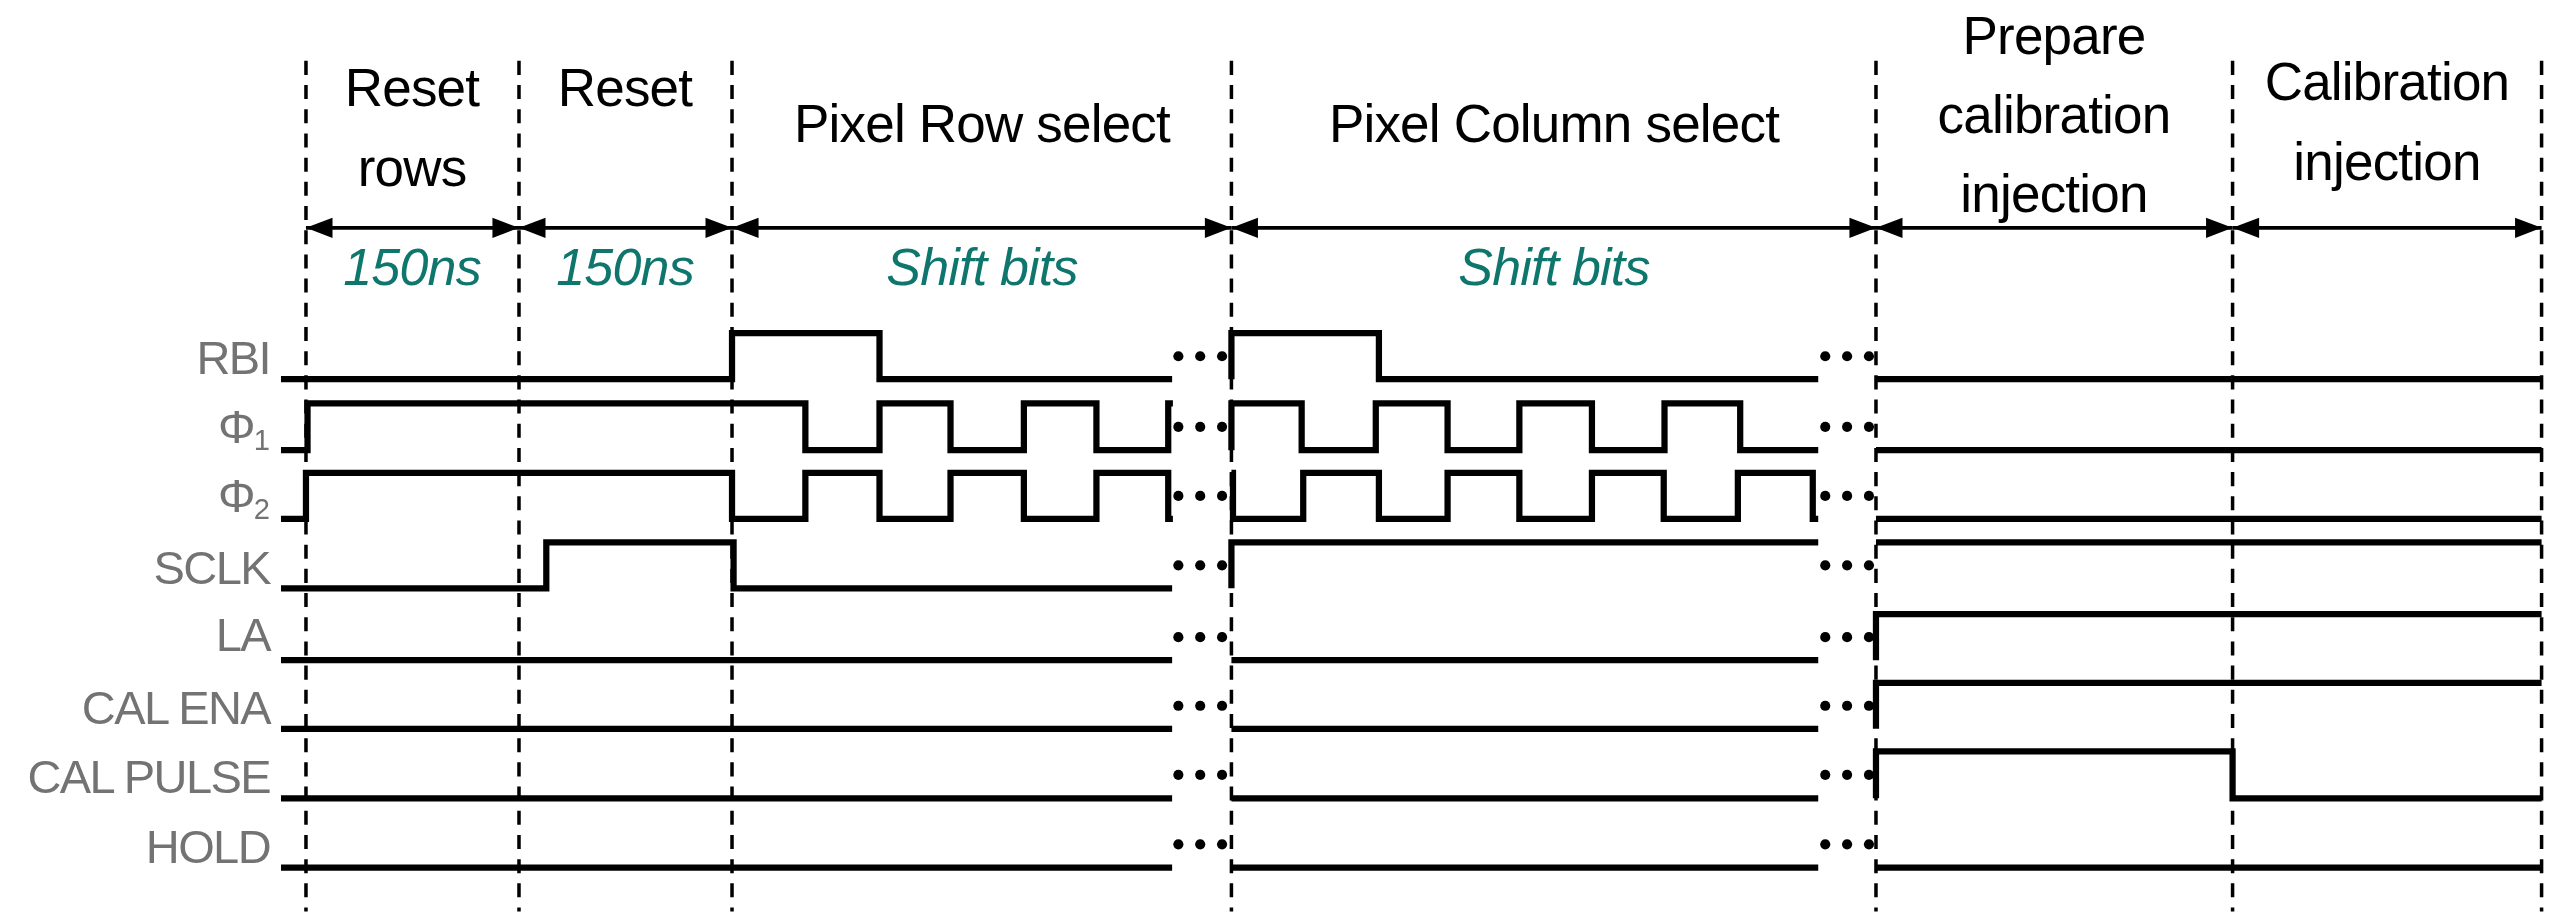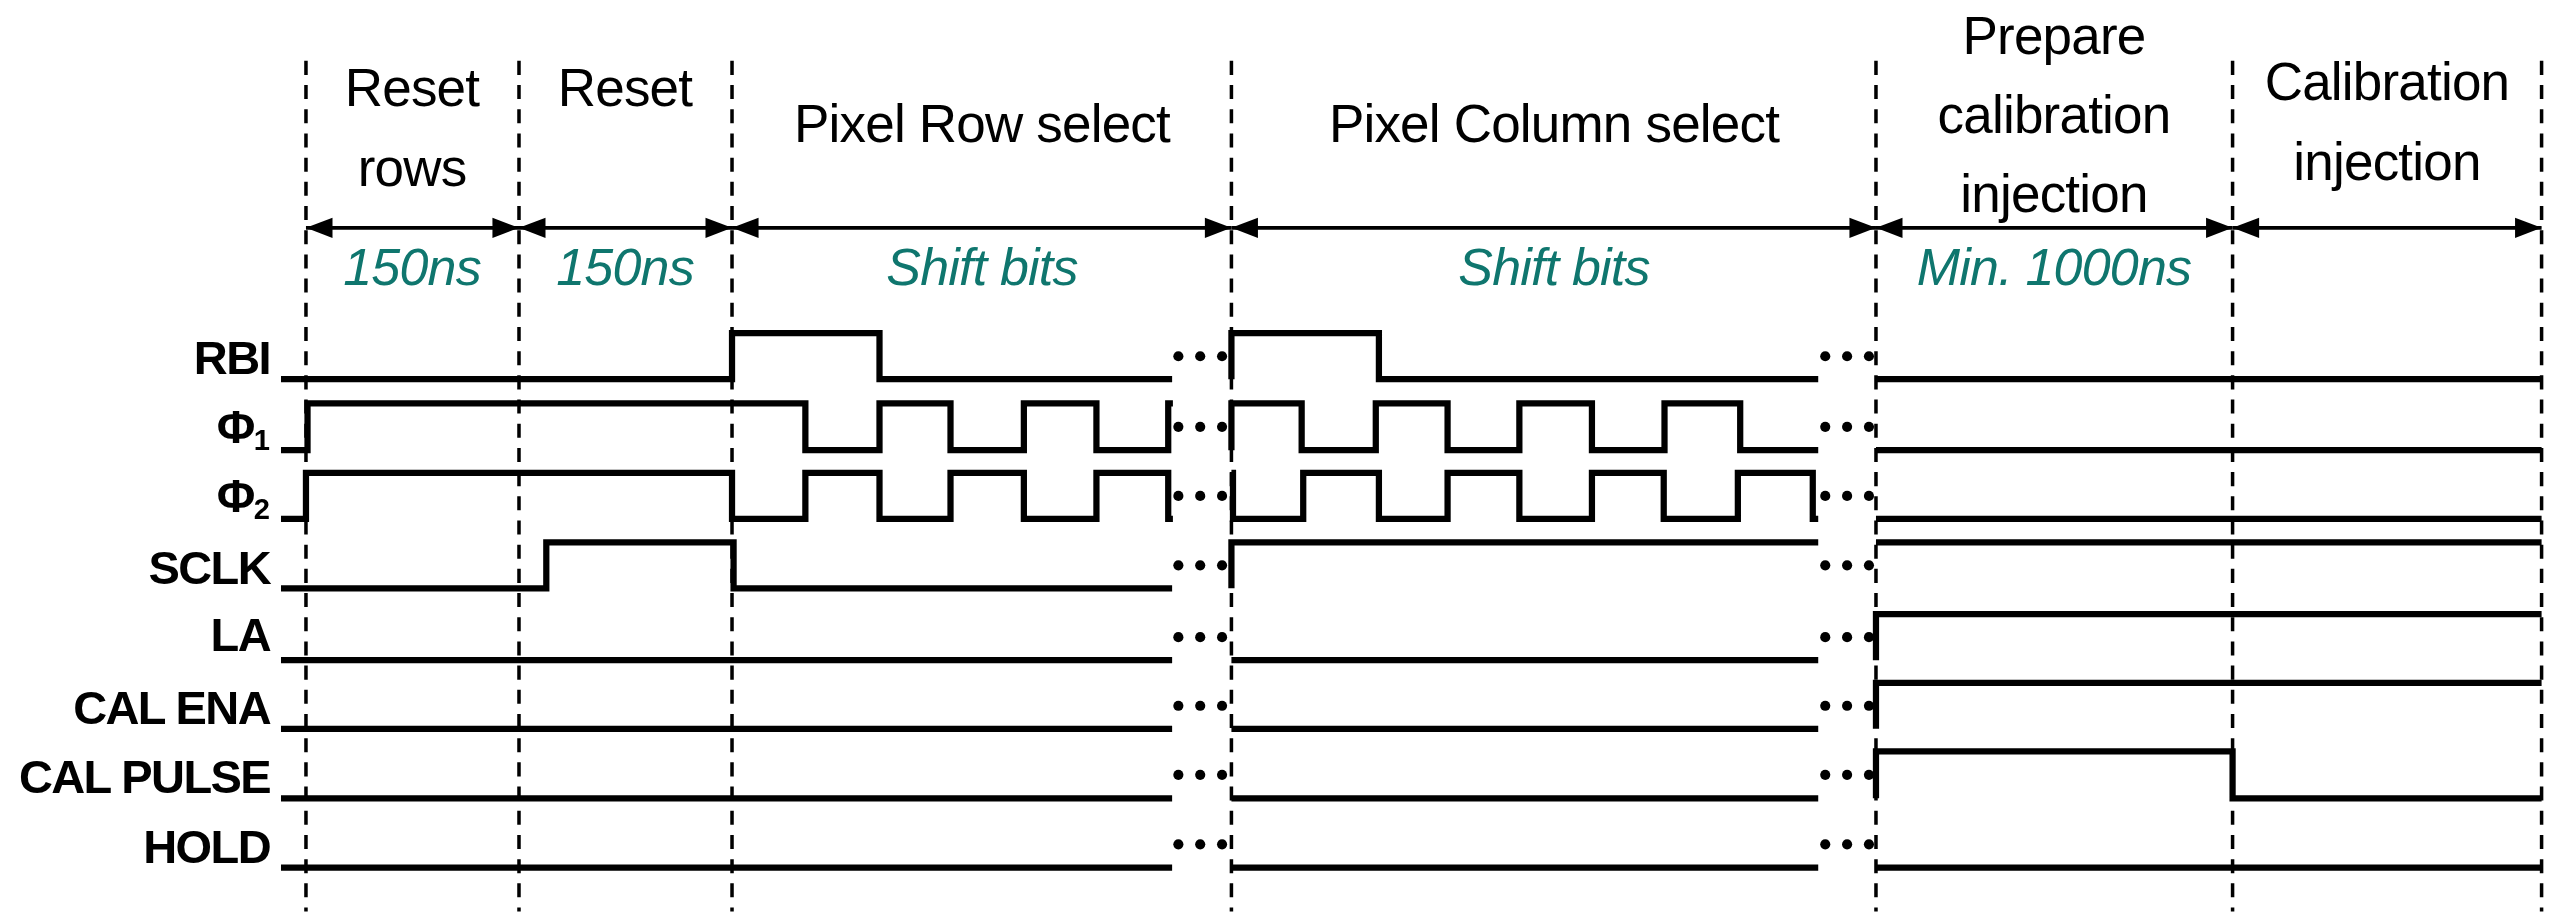--- a/index.html
+++ b/index.html
@@ -16,21 +16,21 @@
   .phase-label{
     position:absolute;transform:translate(-50%,-50%);
     font-size:53px;color:#000;white-space:nowrap;letter-spacing:-0.8px;
   }
   .duration-label{
     position:absolute;transform:translate(-50%,-50%);
     font-size:52px;font-style:italic;color:#0f766e;white-space:nowrap;letter-spacing:-0.8px;
   }
   .signal-label{
     position:absolute;transform:translateY(-50%);
-    font-size:47px;font-weight:bold;color:#000000;white-space:nowrap;letter-spacing:-1.6px;
+    font-size:47px;font-weight:normal;color:#737373;white-space:nowrap;letter-spacing:-1.6px;
     text-align:right;
   }
   .signal-label sub{font-size:0.62em;vertical-align:-0.25em;letter-spacing:0;}
 </style>
 </head>
 <body>
 
 <div class="stage">
   <svg id="wave-svg" xmlns="http://www.w3.org/2000/svg" viewBox="0 0 3301 1179">
       <line x1="392" y1="78" x2="392" y2="1168" stroke="#000000" stroke-width="4.5" stroke-dasharray="18 13"></line>
@@ -121,21 +121,20 @@
       <div class="duration-label" style="left: 412px; top: 267px;">150ns</div>
       <div class="phase-label" style="left: 625px; top: 87px;">Reset</div>
       <div class="duration-label" style="left: 625px; top: 267px;">150ns</div>
       <div class="phase-label" style="left: 982px; top: 123px;">Pixel Row select</div>
       <div class="duration-label" style="left: 982px; top: 267px;">Shift bits</div>
       <div class="phase-label" style="left: 1554px; top: 123px;">Pixel Column select</div>
       <div class="duration-label" style="left: 1554px; top: 267px;">Shift bits</div>
       <div class="phase-label" style="left: 2054px; top: 35px;">Prepare</div>
       <div class="phase-label" style="left: 2054px; top: 114px;">calibration</div>
       <div class="phase-label" style="left: 2054px; top: 193px;">injection</div>
-      <div class="duration-label" style="left: 2054px; top: 267px;">Min. 1000ns</div>
       <div class="phase-label" style="left: 2387px; top: 81px;">Calibration</div>
       <div class="phase-label" style="left: 2387px; top: 161px;">injection</div>
       <div class="signal-label" style="right: 2306px; top: 357px;">RBI</div>
       <div class="signal-label" style="right: 2306px; top: 428px;"><span>Φ</span><sub>1</sub></div>
       <div class="signal-label" style="right: 2306px; top: 497px; margin-left: 20px;"><span>Φ</span><sub>2</sub></div>
       <div class="signal-label" style="right: 2306px; top: 567px;">SCLK</div>
       <div class="signal-label" style="right: 2306px; top: 618px; margin-top: 16px;">LA</div>
       <div class="signal-label" style="right: 2306px; top: 707px;">CAL ENA</div>
       <div class="signal-label" style="right: 2306px; top: 776px;">CAL PULSE</div>
       <div class="signal-label" style="right: 2306px; top: 846px;">HOLD</div>

